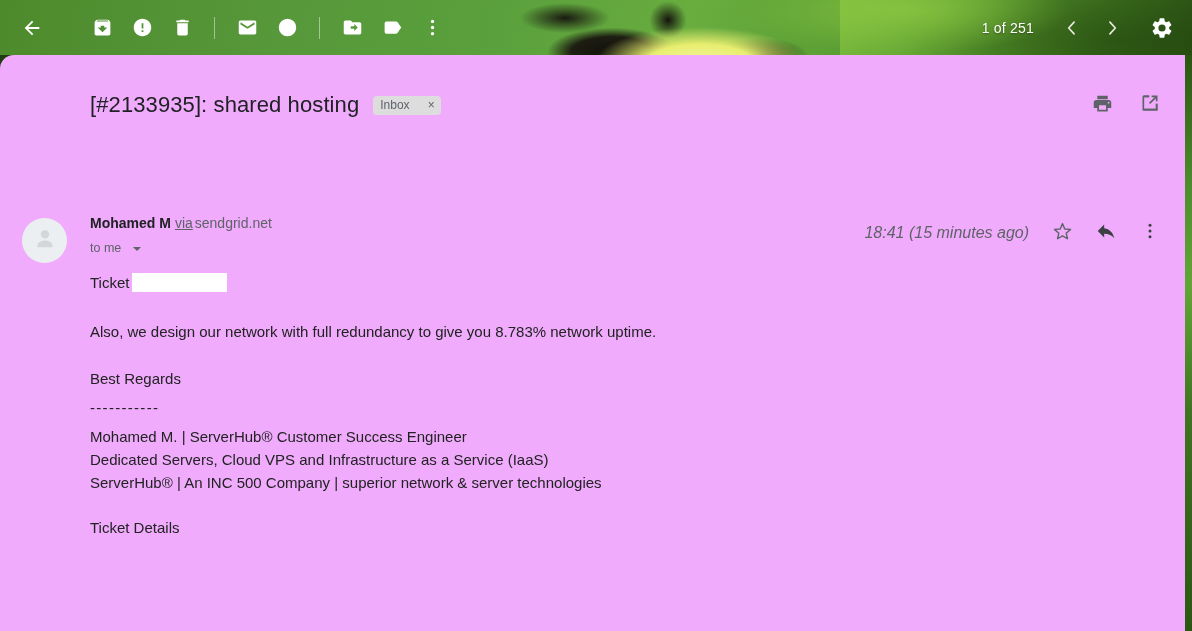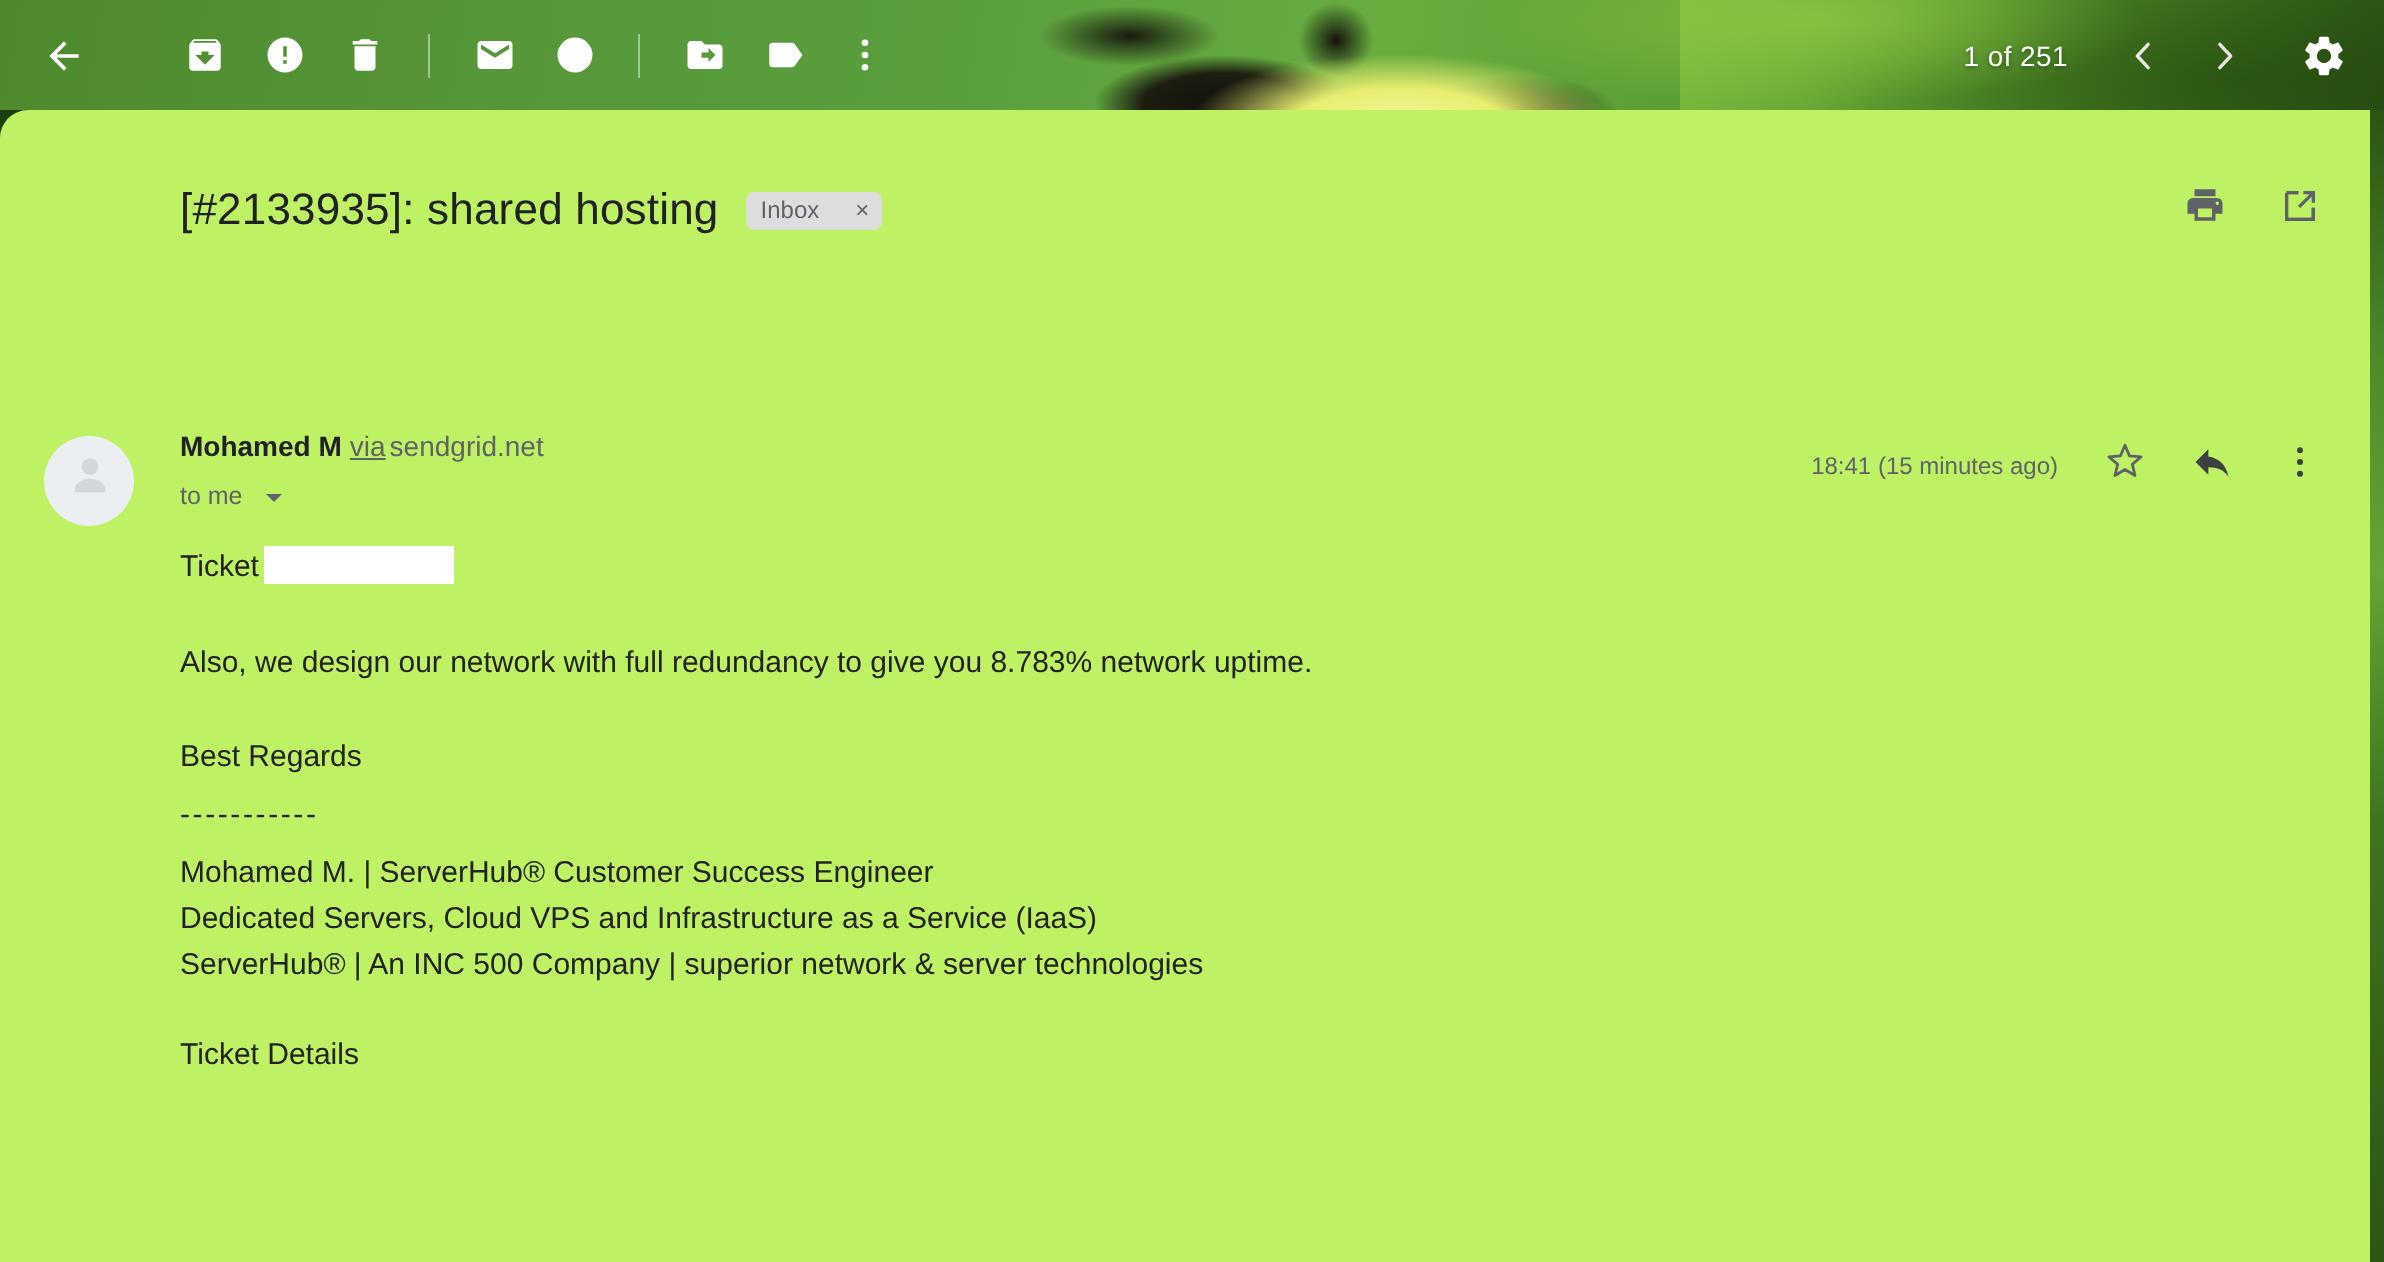--- a/index.html
+++ b/index.html
@@ -79,21 +79,21 @@
     text-shadow: 0 1px 2px rgba(0,0,0,.35);
     flex: 0 0 auto;
   }
 
   
   .content {
     position: absolute;
     top: 55px; left: 0;
     width: 1185px;
     height: 576px;
-    background: #bef264;
+    background: #f0abfc;
     border-top-left-radius: 14px;
     overflow: hidden;
   }
   .right-edge {
     position: absolute;
     top: 55px; right: 0;
     width: 7px; height: 576px;
     background: linear-gradient(180deg, #2b5512 0%, #4e8b2b 22%, #63a634 40%, #3f7420 62%, #2c5713 100%);
   }
 
@@ -180,24 +180,25 @@
   }
 
   .msg-meta {
     position: absolute;
     top: 161px; right: 18px;
     display: flex;
     align-items: center;
     gap: 10px;
   }
   .msg-time {
-    font-size: 12px;
+    font-size: 16px;
     color: #5f6368;
     white-space: nowrap;
     margin-right: 6px;
+    font-style: italic;
   }
 
   
   .body {
     position: absolute;
     top: 218px; left: 90px;
     right: 20px;
     font-size: 15px;
     line-height: 1;
     color: #222222;

